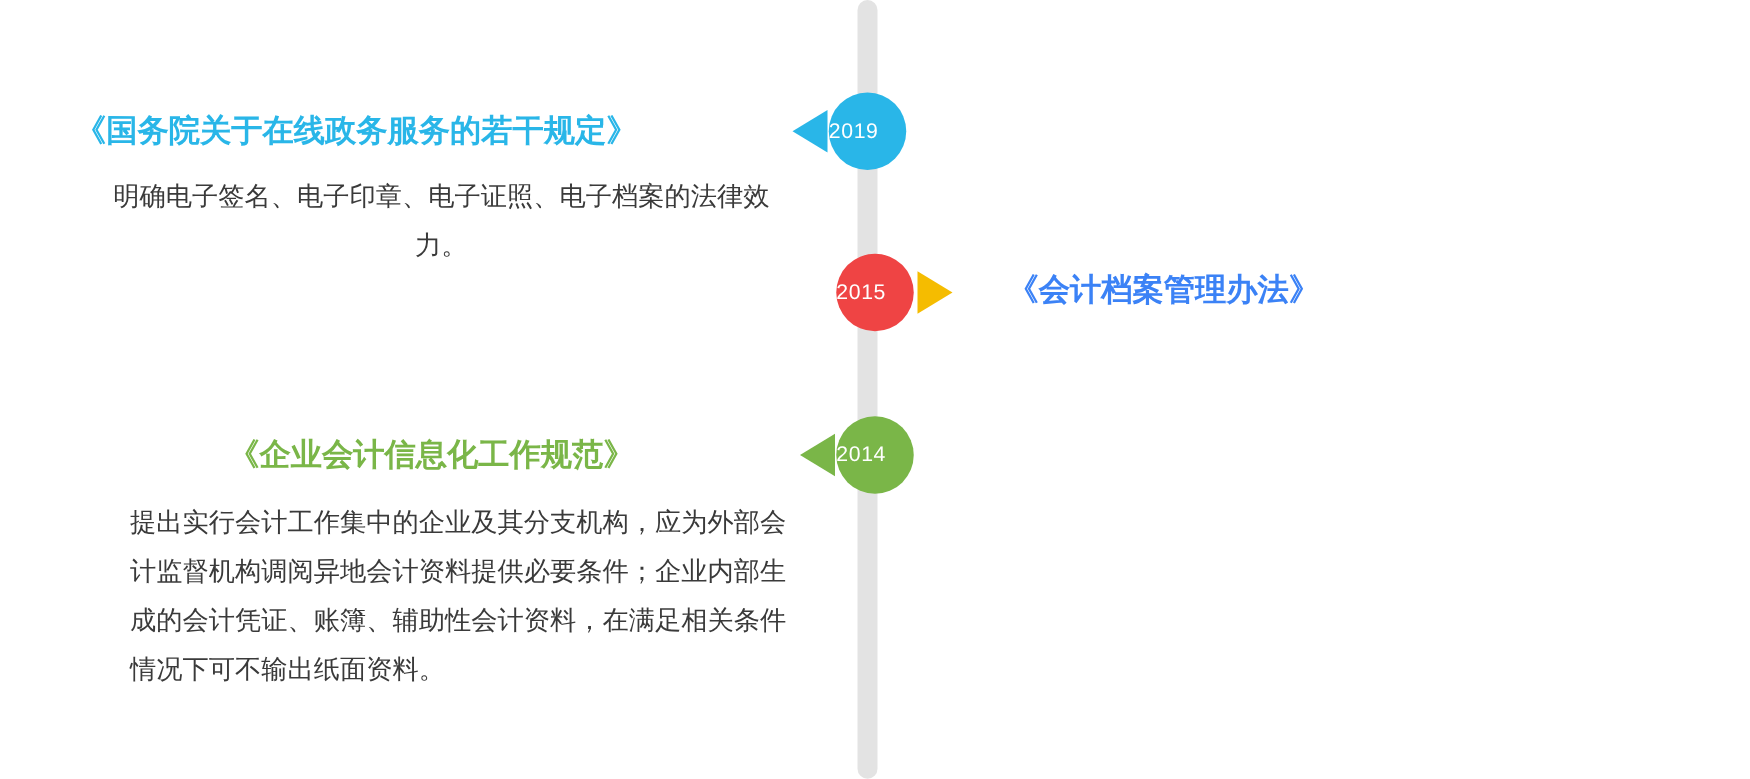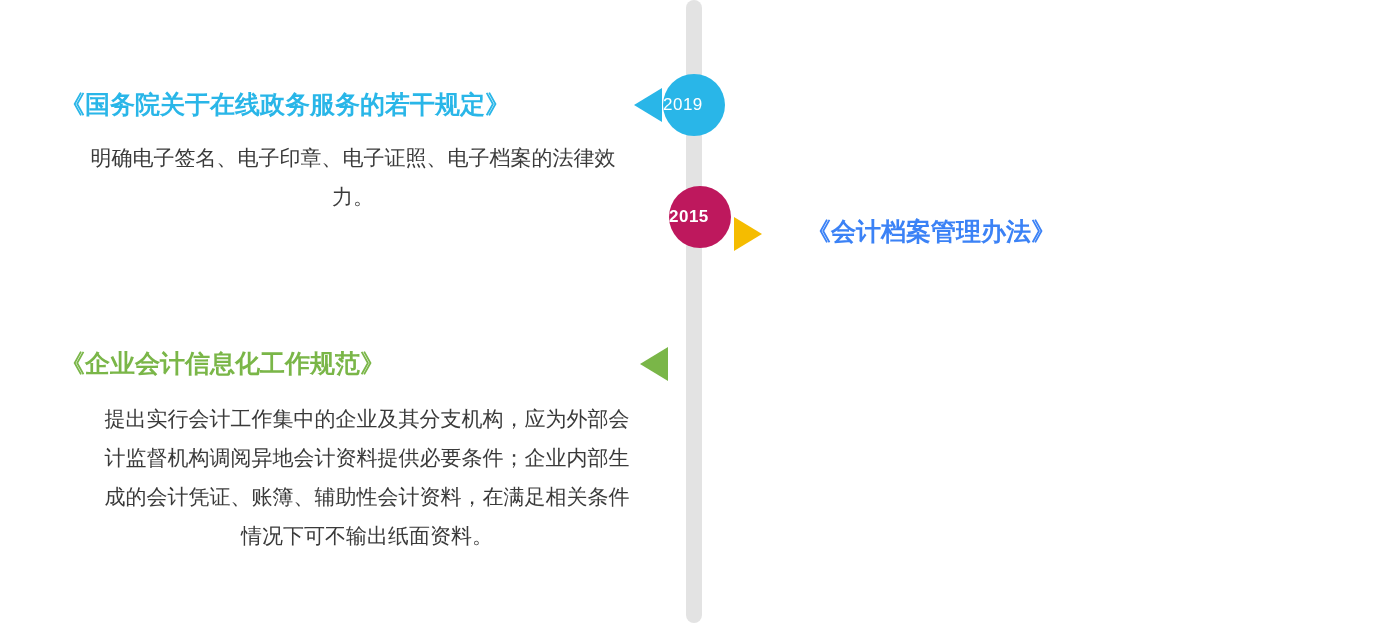--- a/index.html
+++ b/index.html
@@ -35,21 +35,21 @@
     height: 62px;
     border-radius: 50%;
     color: #ffffff;
     font-size: 17px;
     line-height: 62px;
     text-align: left;
     letter-spacing: 0.5px;
     z-index: 3;
   }
   .node-2019 { left: 663px; top: 74px;  background: #29b6e8; }
-  .node-2015 { left: 669px; top: 186px; background: #be185d; font-weight: bold; }
+  .node-2015 { left: 669px; top: 203px; background: #ef4444; }
   .node-2014 { left: 669px; top: 333px; background: #7ab648; }
 
   
   .tri {
     position: absolute;
     width: 0;
     height: 0;
     z-index: 3;
   }
   .tri-left-2019 {
@@ -91,22 +91,22 @@
   .entry-2019 .entry-title { color: #29b6e8; }
   .entry-2019 .entry-body { margin-top: 18px; text-align: center; padding-left: 28px; }
 
   
   .entry-2015 { left: 806px; top: 215px; width: 540px; }
   .entry-2015 .entry-title { color: #3b82f6; }
   .entry-2015 .entry-body { margin-top: 22px; text-align: left; }
 
   
   .entry-2014 { left: 60px; top: 347px; width: 570px; }
-  .entry-2014 .entry-title { color: #7ab648; text-align: left; }
-  .entry-2014 .entry-body { margin-top: 20px; text-align: center; padding-left: 44px; }
+  .entry-2014 .entry-title { color: #7ab648; text-align: center; }
+  .entry-2014 .entry-body { margin-top: 20px; text-align: left; padding-left: 44px; }
 </style>
 </head>
 <body>
 
 <div id="canvas">
 
   <div class="spine"></div>
 
   <div class="tri tri-left-2019"></div>
   <div class="year-node node-2019">2019</div>
@@ -115,18 +115,19 @@
     <div class="entry-body">明确电子签名、电子印章、电子证照、电子档案的法律效力。</div>
   </div>
 
   <div class="tri tri-right-2015"></div>
   <div class="year-node node-2015">2015</div>
   <div class="entry entry-2015">
     <div class="entry-title align-left">《会计档案管理办法》</div>
   </div>
 
   <div class="tri tri-left-2014"></div>
+  <div class="year-node node-2014">2014</div>
   <div class="entry entry-2014">
     <div class="entry-title">《企业会计信息化工作规范》</div>
     <div class="entry-body">提出实行会计工作集中的企业及其分支机构，应为外部会计监督机构调阅异地会计资料提供必要条件；企业内部生成的会计凭证、账簿、辅助性会计资料，在满足相关条件情况下可不输出纸面资料。</div>
   </div>
 
 </div>
 
 </body></html>

